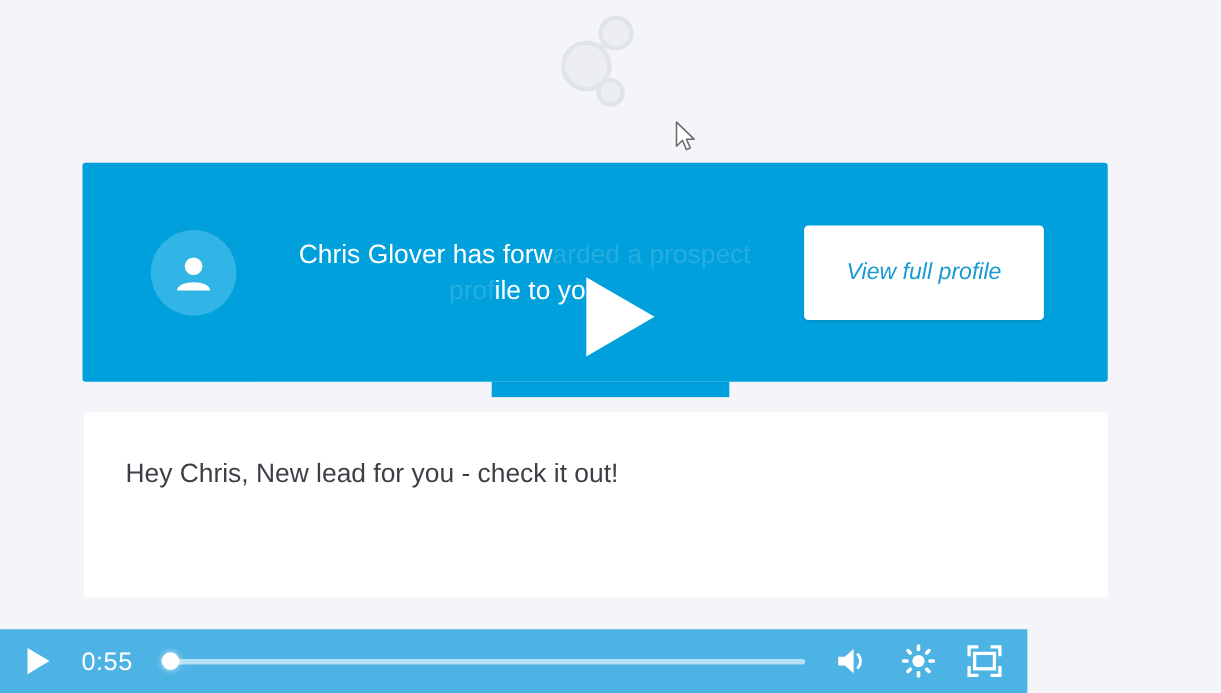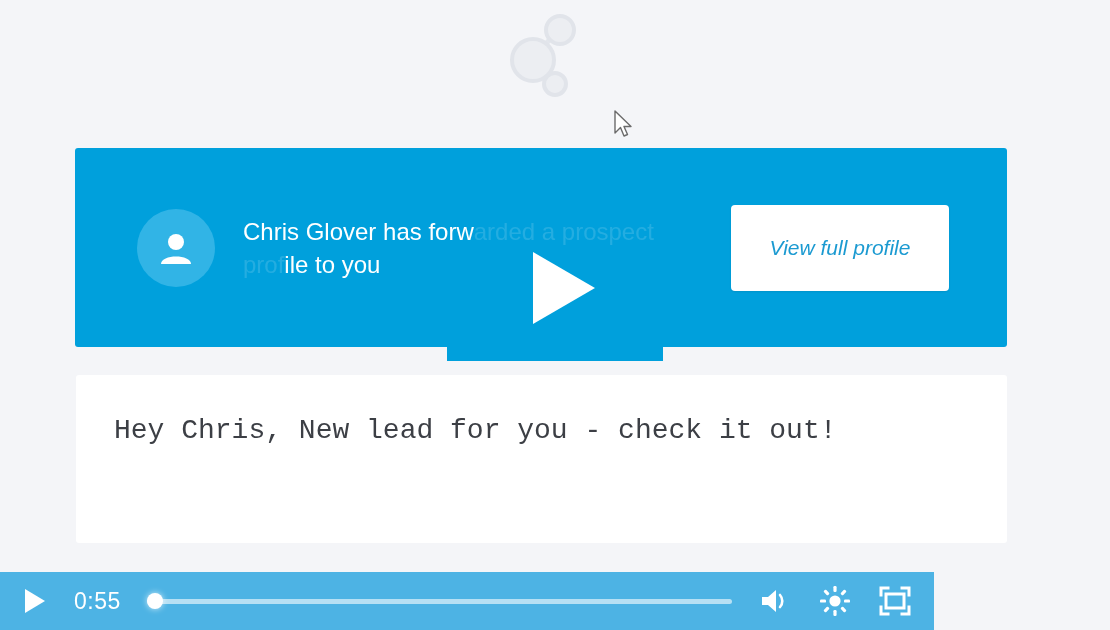--- a/index.html
+++ b/index.html
@@ -67,20 +67,21 @@
     margin-right: 28px;
   }
 
   #banner-message {
     flex: 1 1 auto;
     color: #ffffff;
     font-size: 24px;
     line-height: 33px;
     max-width: 470px;
     padding-right: 20px;
+    text-align: center;
   }
   #banner-message .dim {
     color: rgba(255,255,255,0.14);
   }
 
   #view-profile-button {
     flex: 0 0 auto;
     width: 218px;
     height: 86px;
     background: #ffffff;
@@ -124,23 +125,22 @@
   }
 
   #message-sender-line {
     color: #b0b2b8;
     font-size: 21px;
     line-height: 28px;
     margin-bottom: 21px;
   }
   #message-body-line {
     color: #3c3f45;
-    font-size: 28px;
+    font-size: 24px;
     line-height: 28px;
-    font-family: Liberation Mono, monospace;
   }
 
   
   #mouse-cursor {
     position: absolute;
     left: 613px;
     top: 110px;
     width: 22px;
     height: 30px;
     pointer-events: none;

